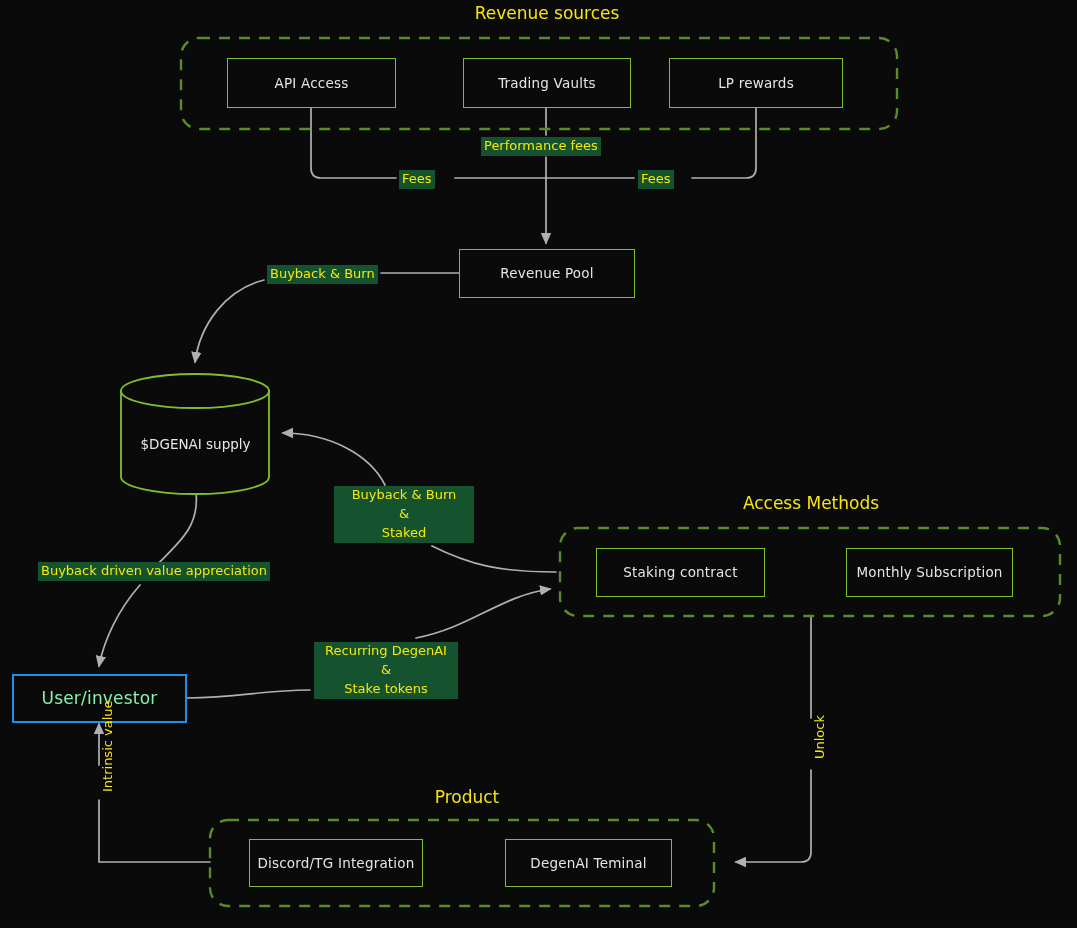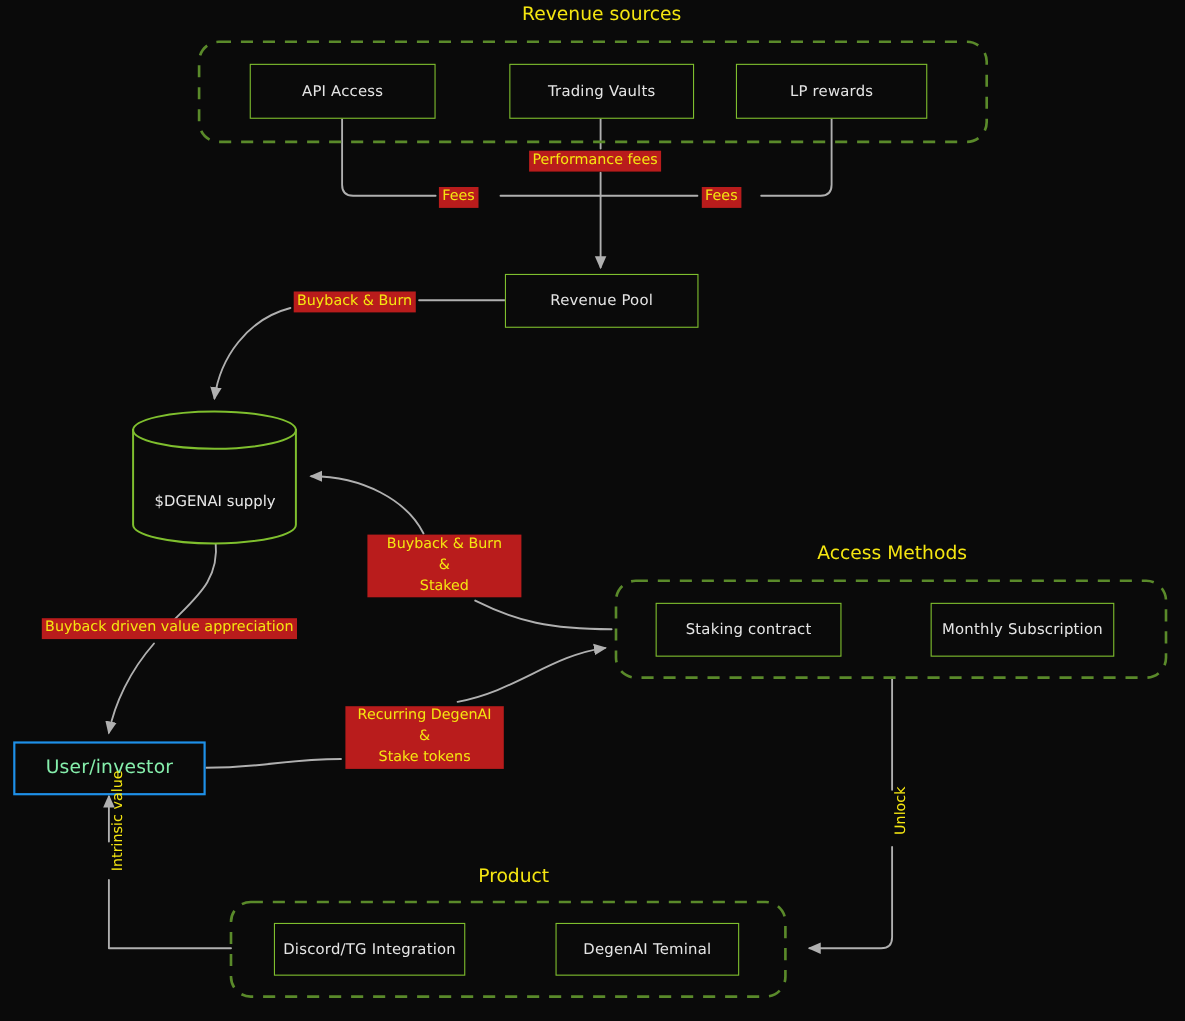--- a/index.html
+++ b/index.html
@@ -51,33 +51,32 @@
     white-space: nowrap;
     text-align: center;
   }
   .edge-label {
     position: absolute;
     color: #f5e611;
     font-size: 13px;
     white-space: nowrap;
     line-height: 1.45;
     text-align: center;
-    background: #b91c1c;
+    background: #14532d;
     padding: 0 3px;
   }
   .edge-label.rot {
     background: transparent;
     transform-origin: 0 0;
   }
   .cyl-label {
     position: absolute;
     color: #e8e8e8;
     font-size: 13.5px;
     white-space: nowrap;
-    margin-top: 12px;
   }
 </style>
 </head>
 <body>
 
 <div id="canvas">
 
   <svg class="layer" viewBox="0 0 1077 928">
     <defs>
       <marker id="arrow" viewBox="0 0 10 10" refX="8.5" refY="5" markerWidth="7" markerHeight="7" orient="auto-start-reverse">

